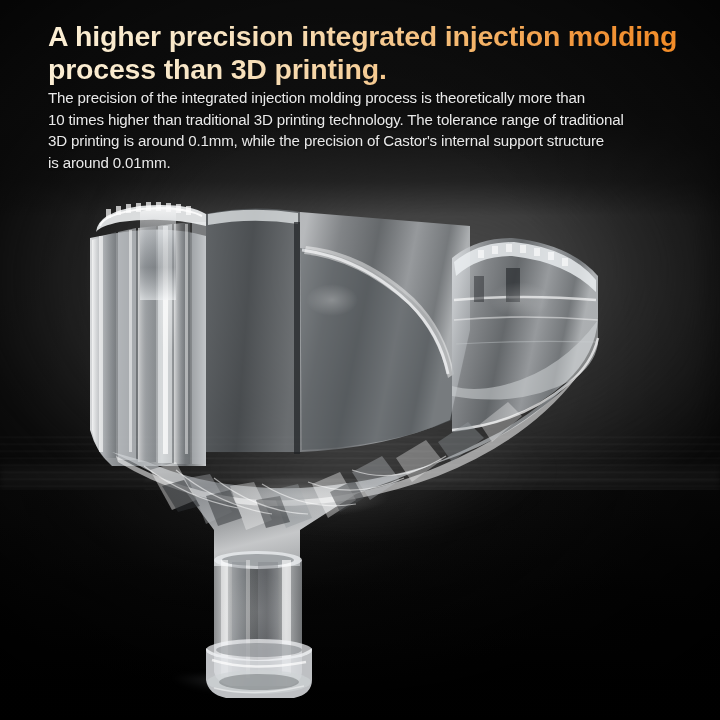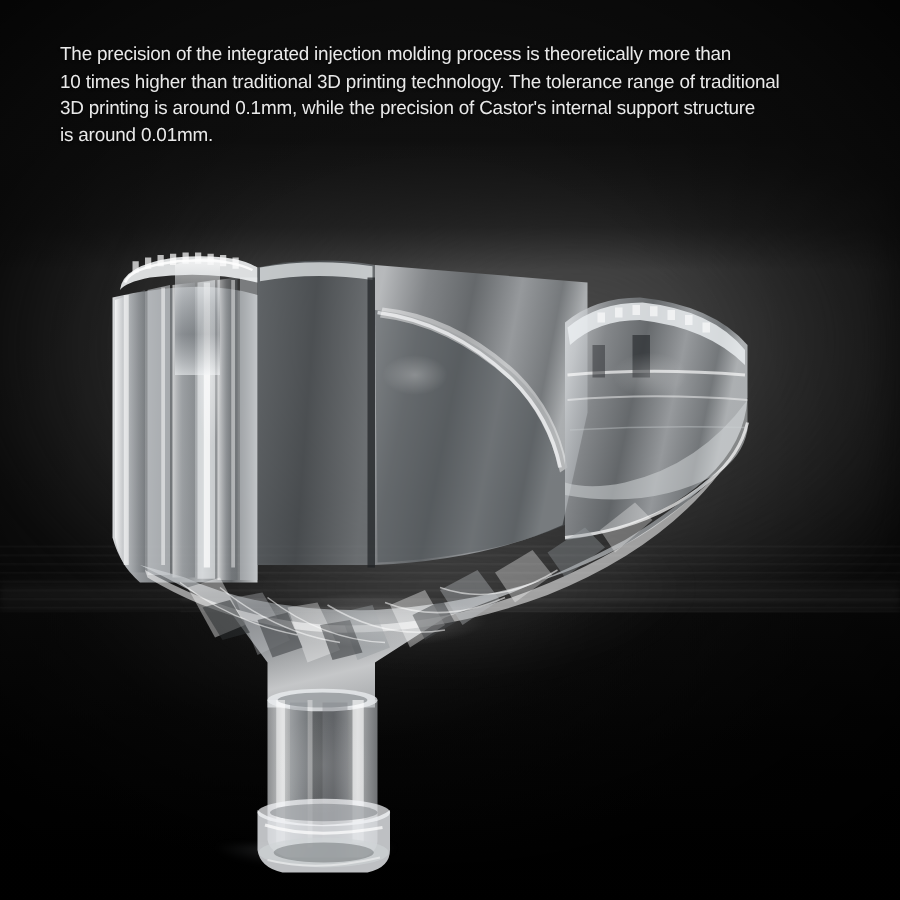--- a/index.html
+++ b/index.html
@@ -147,21 +147,21 @@
       #f2953a 80%,
       #f2881f 100%);
     -webkit-background-clip:text;
     background-clip:text;
     -webkit-text-fill-color:transparent;
     color:#f2d9b0;
     white-space:pre-line;
   }
 
   .body-copy {
-    margin-top:13px;
+    margin-top:1px;
     font-size:15.1px;
     line-height:21.6px;
     letter-spacing:-0.15px;
     color:#e9e9e9;
     white-space:pre-line;
     text-shadow:0 1px 2px rgba(0,0,0,0.55);
   }
 
   
 
@@ -430,19 +430,21 @@
         <ellipse cx="300" cy="496" rx="90" ry="22" fill="url(#gSpec)" opacity=".32"></ellipse>
         <ellipse cx="520" cy="300" rx="30" ry="18" fill="url(#gSpec)" opacity=".26"></ellipse>
         <ellipse cx="258" cy="612" rx="40" ry="40" fill="url(#gSpec)" opacity=".14"></ellipse>
       </g>
     </svg>
   </div>
 
   <div class="bg-vignette"></div>
 
   <div class="text-block">
+    <h1 class="headline">A higher precision integrated injection molding
+process than 3D printing.</h1>
     <p class="body-copy">The precision of the integrated injection molding process is theoretically more than
 10 times higher than traditional 3D printing technology. The tolerance range of traditional
 3D printing is around 0.1mm, while the precision of Castor's internal support structure
 is around 0.01mm.</p>
   </div>
 
 </div>
 
 </body></html>

